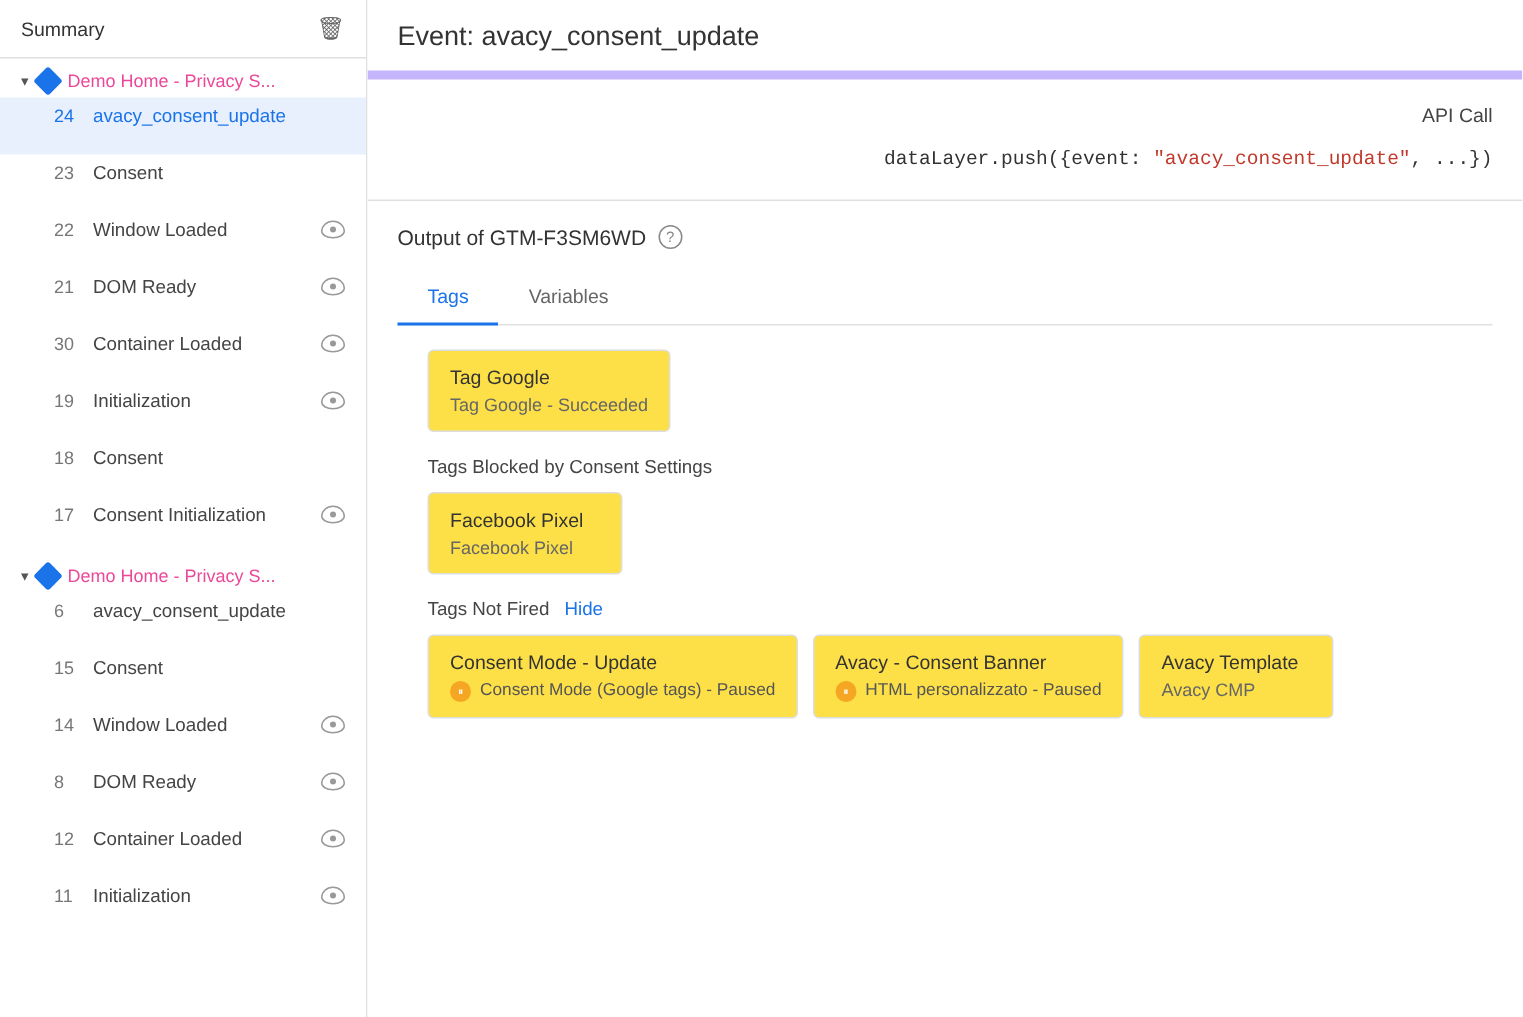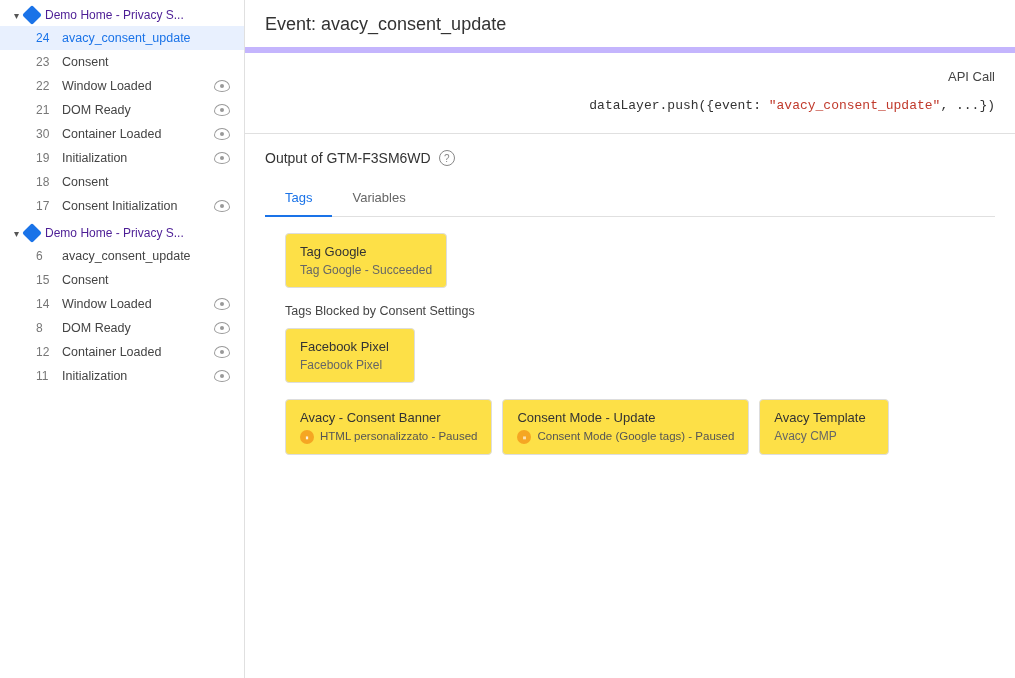--- a/index.html
+++ b/index.html
@@ -46,30 +46,30 @@
       height: 14px;
       background: #1a73e8;
       transform: rotate(45deg);
       border-radius: 2px;
       display: inline-block;
       flex-shrink: 0;
     }
     .sidebar-group-label {
       font-size: 12px;
       font-weight: 500;
-      color: #4c1d95;
+      color: #ec4899;
       white-space: nowrap;
       overflow: hidden;
       text-overflow: ellipsis;
       max-width: 160px;
     }
     .sidebar-item {
       display: flex;
       align-items: center;
-      padding: 5px 14px 5px 36px;
+      padding: 5px 14px 19px 36px;
       cursor: pointer;
       color: #444;
       font-size: 12.5px;
       gap: 6px;
     }
     .sidebar-item.active {
       background: #e8f0fe;
       color: #1a73e8;
     }
     .sidebar-item .num {
@@ -264,20 +264,24 @@
     .card-subtitle-small {
       font-size: 11.5px;
       color: #555;
       line-height: 1.3;
     }
   </style>
 </head>
 <body>
 
 <div class="sidebar">
+  <div class="sidebar-header">
+    <span class="sidebar-header-title">Summary</span>
+    <span class="trash-icon">🗑</span>
+  </div>
 
   <div class="sidebar-group-header">
     <span class="arrow">▾</span>
     <span class="diamond"></span>
     <span class="sidebar-group-label">Demo Home - Privacy S...</span>
   </div>
 
   <div>
     <div class="sidebar-item active">
       <span class="num">24</span>
@@ -389,36 +393,40 @@
       </div>
 
       <div class="subsection-title">Tags Blocked by Consent Settings</div>
       <div class="cards-row">
         <div class="card">
           <div class="card-title">Facebook Pixel</div>
           <div class="card-subtitle">Facebook Pixel</div>
         </div>
       </div>
 
+      <div class="tags-not-fired-header">
+        <span class="tags-not-fired-title">Tags Not Fired</span>
+        <a class="hide-link" href="#">Hide</a>
+      </div>
       <div class="cards-row">
+        <div class="card">
+          <div class="card-title">Consent Mode - Update</div>
+          <div class="card-paused">
+            <span class="pause-icon"></span>
+            <span class="card-subtitle-small">Consent Mode (Google tags) - Paused</span>
+          </div>
+        </div>
         <div class="card">
           <div class="card-title">Avacy - Consent Banner</div>
           <div class="card-paused">
             <span class="pause-icon"></span>
             <span class="card-subtitle-small">HTML personalizzato - Paused</span>
           </div>
         </div>
         <div class="card">
-          <div class="card-title">Consent Mode - Update</div>
-          <div class="card-paused">
-            <span class="pause-icon"></span>
-            <span class="card-subtitle-small">Consent Mode (Google tags) - Paused</span>
-          </div>
-        </div>
-        <div class="card">
           <div class="card-title">Avacy Template</div>
           <div class="card-subtitle">Avacy CMP</div>
         </div>
       </div>
 
     </div>
   </div>
 </div>
 
 </body></html>

